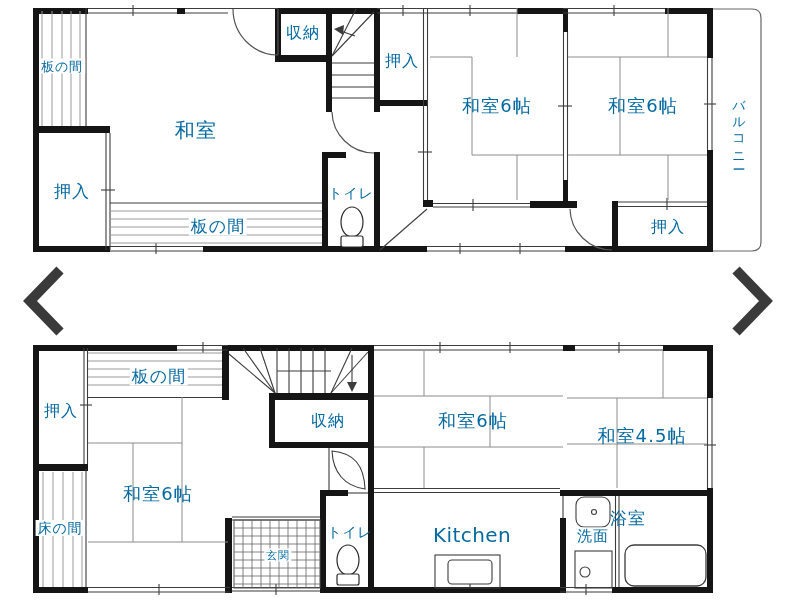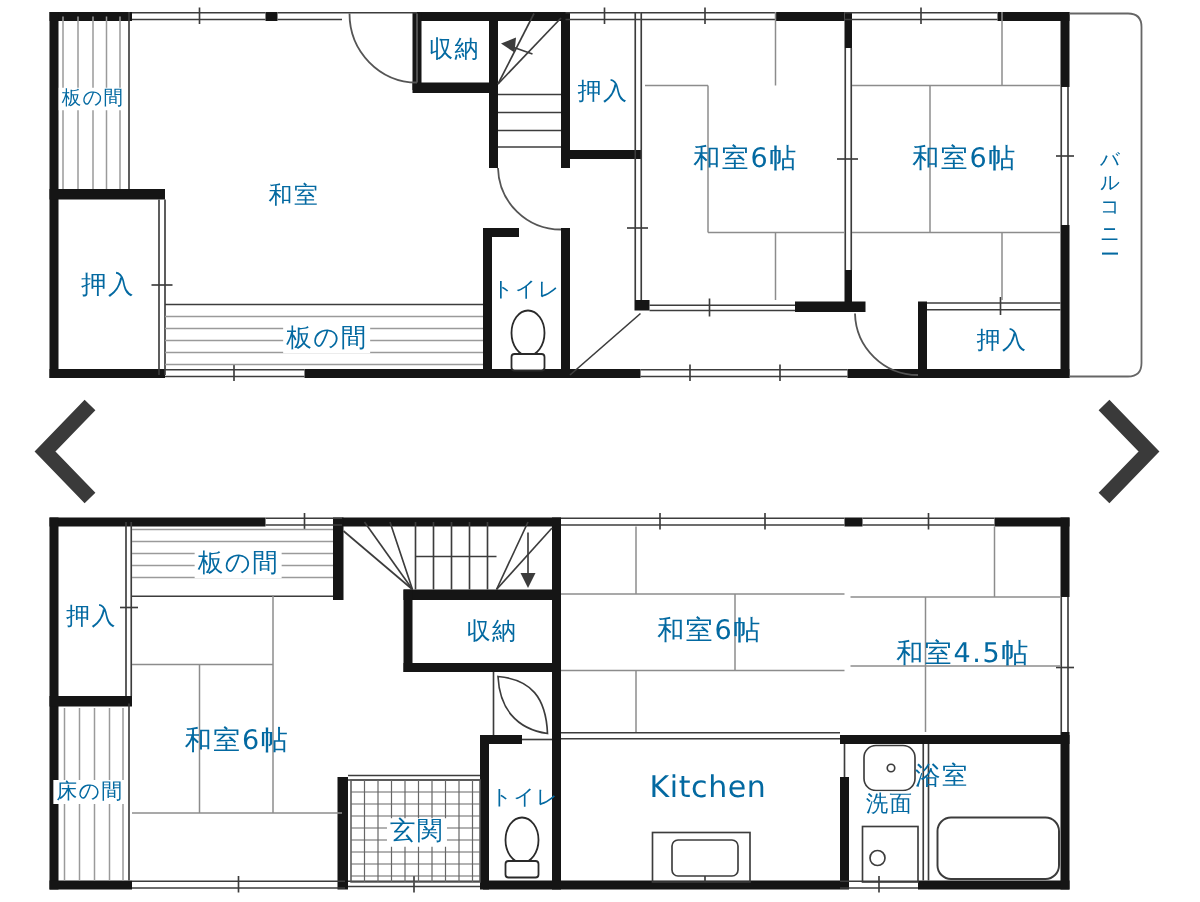--- a/index.html
+++ b/index.html
@@ -317,39 +317,39 @@
       <rect x="575" y="551" width="37" height="37"></rect>
       <circle cx="585" cy="572" r="5"></circle>
     </g>
 
     <rect x="625" y="545" width="81" height="41" rx="9" fill="none" stroke="#3c3c3c" stroke-width="1.3"></rect>
   </g>
 </svg>
 
 <div class="lbl bgw" style="left:62px;top:66px;font-size:13px">板の間</div>
 <div class="lbl" style="left:72px;top:191px;font-size:17px">押入</div>
-<div class="lbl" style="left:196px;top:130px;font-size:16px">和室</div>
+<div class="lbl" style="left:196px;top:130px;font-size:20px">和室</div>
 <div class="lbl bgw" style="left:218px;top:226px;font-size:17px">板の間</div>
 <div class="lbl" style="left:303px;top:33px;font-size:16px">収納</div>
 <div class="lbl" style="left:402px;top:61px;font-size:16px">押入</div>
 <div class="lbl" style="left:351px;top:193px;font-size:14px">トイレ</div>
 <div class="lbl" style="left:497px;top:106px;font-size:18px">和室6帖</div>
 <div class="lbl" style="left:643px;top:106px;font-size:18px">和室6帖</div>
 <div class="lbl" style="left:668px;top:227px;font-size:16px">押入</div>
 <div class="lbl vert" style="left:739px;top:128px;font-size:13px">バルコニー</div>
 
 <div class="lbl" style="left:61px;top:411px;font-size:16px">押入</div>
 <div class="lbl bgw" style="left:159px;top:376px;font-size:17px">板の間</div>
 <div class="lbl" style="left:158px;top:494px;font-size:18px">和室6帖</div>
 <div class="lbl bgw" style="left:60px;top:528px;font-size:14px">床の間</div>
-<div class="lbl bgw" style="left:278px;top:555px;font-size:17px">玄関</div>
+<div class="lbl bgw" style="left:278px;top:555px;font-size:11px">玄関</div>
 <div class="lbl" style="left:328px;top:421px;font-size:16px">収納</div>
 <div class="lbl" style="left:350px;top:532px;font-size:14px">トイレ</div>
 <div class="lbl" style="left:473px;top:421px;font-size:18px">和室6帖</div>
-<div class="lbl" style="left:472px;top:524px;font-size:20px;letter-spacing:.02em">Kitchen</div>
+<div class="lbl" style="left:472px;top:535px;font-size:20px;letter-spacing:.02em">Kitchen</div>
 <div class="lbl" style="left:642px;top:436px;font-size:18px">和室4.5帖</div>
 <div class="lbl bgw" style="left:593px;top:536px;font-size:15px">洗面</div>
 <div class="lbl" style="left:628px;top:518px;font-size:17px">浴室</div>
 
 <button class="navbtn prev" aria-label="previous image">
   <svg width="48" height="74" viewBox="0 0 48 74">
     <polyline points="42,6 12,37 42,68" fill="none" stroke="#3a3a3a" stroke-width="10"></polyline>
   </svg>
 </button>
 <button class="navbtn next" aria-label="next image">

